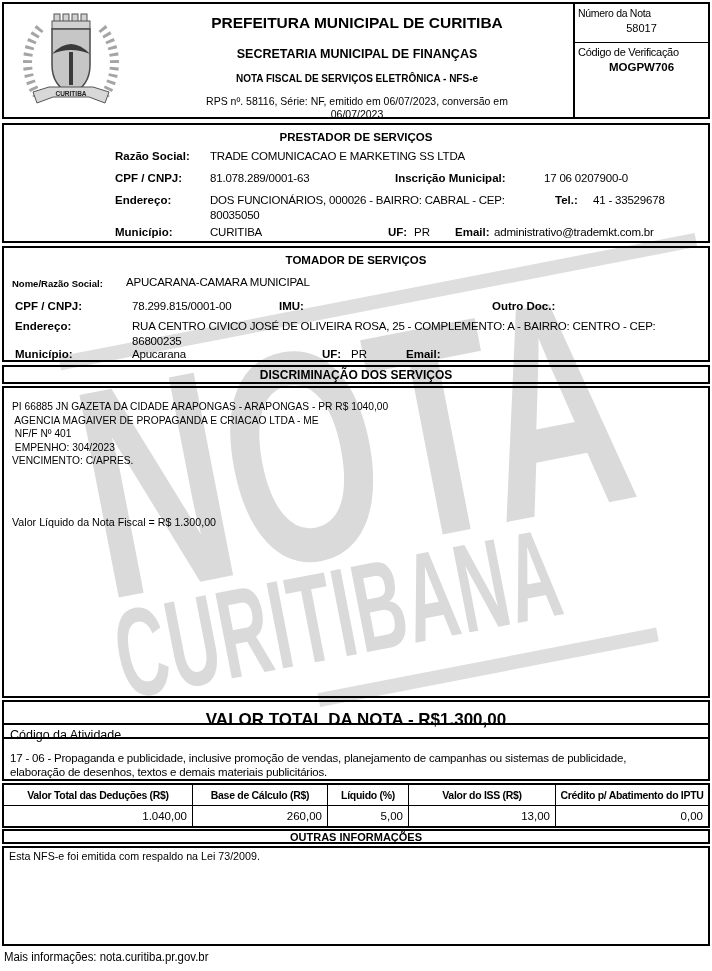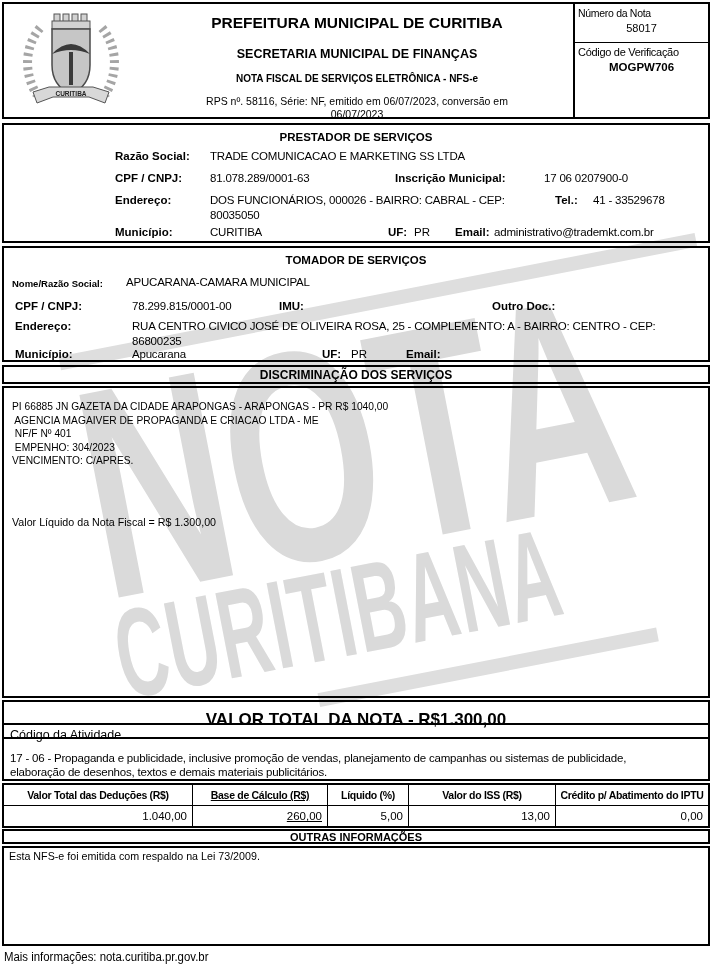--- a/index.html
+++ b/index.html
@@ -202,21 +202,21 @@
   <div class="box atividade">
     <div class="ativ-lbl">Código da  Atividade</div>
     <div class="ativ-desc">17 - 06  - Propaganda e publicidade, inclusive promoção de vendas, planejamento de campanhas ou sistemas de publicidade, elaboração de desenhos, textos e demais materiais publicitários.</div>
   </div>
 
   <div class="box vtable">
     <div class="tcol" style="width:188px;">
       <div class="th">Valor Total das Deduções (R$)</div>
       <div class="td">1.040,00</div>
     </div>
-    <div class="tcol" style="width:134px;text-decoration:underline;">
+    <div class="tcol" style="width:134px;">
       <div class="th">Base de Cálculo (R$)</div>
       <div class="td">260,00</div>
     </div>
     <div class="tcol" style="width:80px;">
       <div class="th">Líquido (%)</div>
       <div class="td">5,00</div>
     </div>
     <div class="tcol" style="width:146px;">
       <div class="th">Valor do ISS (R$)</div>
       <div class="td">13,00</div>

